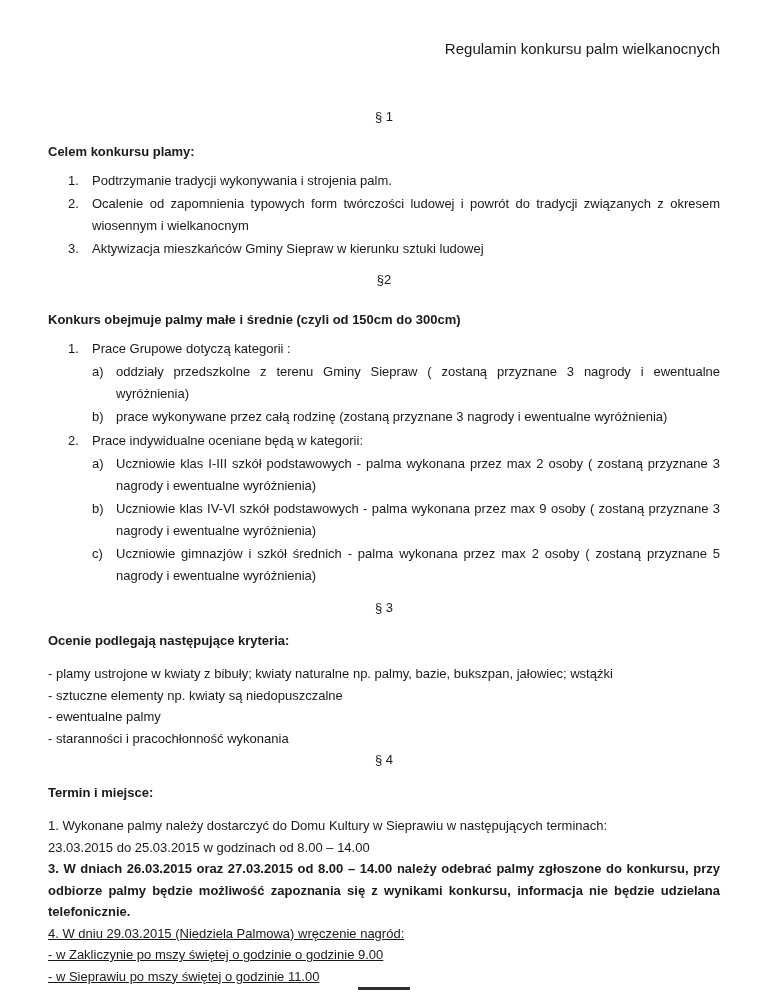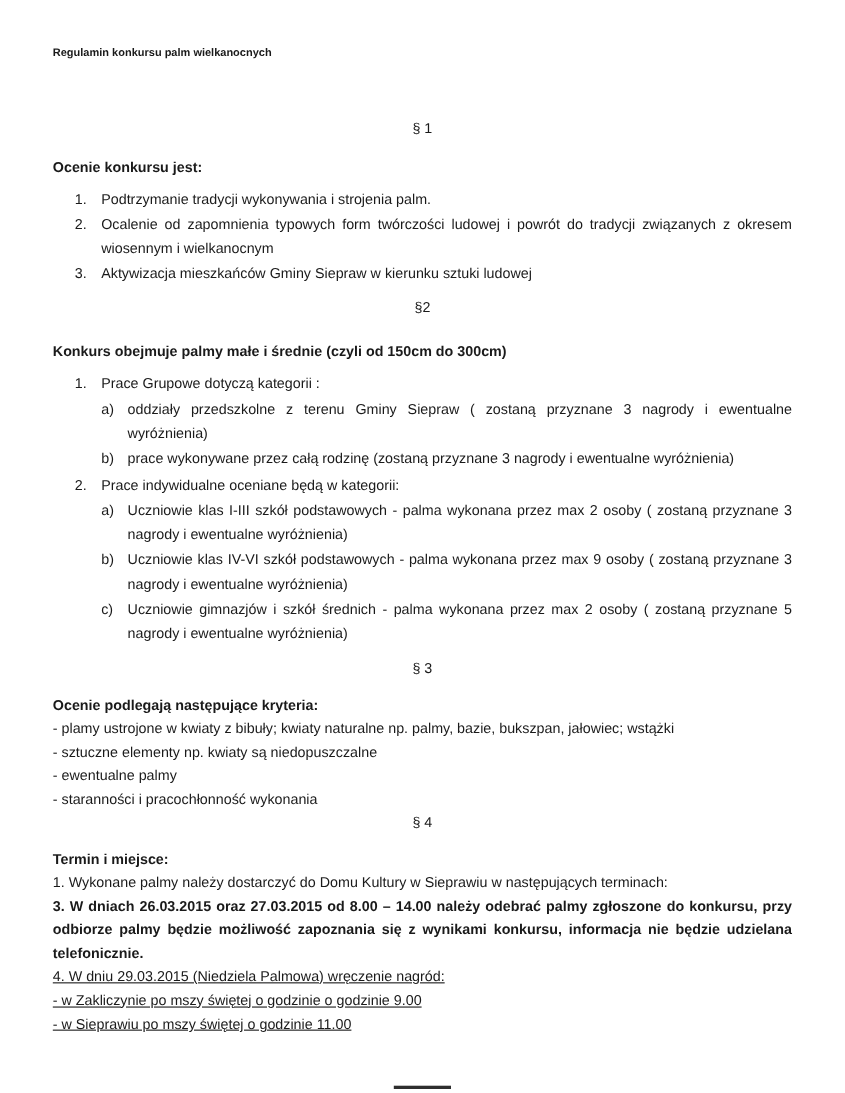--- a/index.html
+++ b/index.html
@@ -11,42 +11,42 @@
     margin: 0 auto;
     background: #ffffff;
     font-family: "Liberation Sans", "DejaVu Sans", sans-serif;
     font-size: 13px;
     line-height: 21.5px;
     color: #1a1a1a;
     padding: 36px 48px 24px 48px;
     overflow: hidden;
   }
   .title {
-    text-align: left;
-    font-weight: 700;
-    font-size: 10px;
+    text-align: right;
+    font-weight: 400;
+    font-size: 15px;
     margin: 2px 0 0 0;
   }
   .marker { text-align: center; margin: 0; }
   .mk1 { margin-top: 46px; }
   .mk2 { margin-top: 9px; }
   .mk3 { margin-top: 11px; }
   .mk4 { margin-top: 0; }
   .heading { font-weight: 700; margin: 0; }
   .hg1 { margin-top: 14px; }
   .hg2 { margin-top: 19px; }
   .hg3 { margin-top: 11px; }
   .hg4 { margin-top: 11px; }
   .list { margin-top: 7px; }
   .row { display: flex; margin: 0 0 2px 0; }
   .row.l1 { margin-left: 20px; }
   .row.l2 { margin-left: 44px; }
   .num { flex: 0 0 24px; width: 24px; }
   .txt { flex: 1; text-align: justify; }
-  .lines { margin-top: 0; }
+  .lines { margin-top: 12px; }
   .line { margin: 0; }
   .just { text-align: justify; font-weight: bold; }
   .u { text-decoration: underline; }
   .footer-bar {
     position: absolute;
     left: 50%;
     bottom: 4px;
     transform: translateX(-50%);
     width: 52px;
     height: 3px;
@@ -54,21 +54,21 @@
   }
 </style>
 </head>
 <body>
 
 <div class="page">
 
   <h1 class="title">Regulamin konkursu palm wielkanocnych</h1>
 
   <p class="marker mk1">§ 1</p>
-  <p class="heading hg1">Ocenie konkursu jest:</p>
+  <p class="heading hg1">Celem konkursu plamy:</p>
   <div class="list">
     <div class="row l1">
       <span class="num">1.</span>
       <div class="txt">Podtrzymanie tradycji wykonywania i strojenia palm.</div>
     </div>
     <div class="row l1">
       <span class="num">2.</span>
       <div class="txt">Ocalenie od zapomnienia typowych form twórczości ludowej i powrót do tradycji związanych z okresem wiosennym i wielkanocnym</div>
     </div>
     <div class="row l1">
@@ -116,20 +116,21 @@
     <p class="line">- plamy ustrojone w kwiaty z bibuły; kwiaty naturalne np. palmy, bazie, bukszpan, jałowiec; wstążki</p>
     <p class="line">- sztuczne elementy np. kwiaty są niedopuszczalne</p>
     <p class="line">- ewentualne palmy</p>
     <p class="line">- staranności i pracochłonność wykonania</p>
   </div>
 
   <p class="marker mk4">§ 4</p>
   <p class="heading hg4">Termin i miejsce:</p>
   <div class="lines">
     <p class="line">1. Wykonane palmy należy dostarczyć do Domu Kultury w Sieprawiu w następujących terminach:</p>
+    <p class="line">23.03.2015 do 25.03.2015 w godzinach od 8.00 – 14.00</p>
     <p class="line just">3. W dniach 26.03.2015 oraz 27.03.2015  od 8.00 – 14.00 należy odebrać palmy zgłoszone do konkursu, przy odbiorze palmy będzie możliwość zapoznania się z wynikami konkursu, informacja nie będzie udzielana telefonicznie.</p>
     <p class="line u">4. W dniu 29.03.2015 (Niedziela Palmowa) wręczenie nagród:</p>
     <p class="line u">- w Zakliczynie po mszy świętej o godzinie  o godzinie 9.00</p>
     <p class="line u">- w Sieprawiu po mszy świętej o godzinie 11.00</p>
   </div>
 
   <div class="footer-bar"></div>
 </div>
 
 </body></html>

